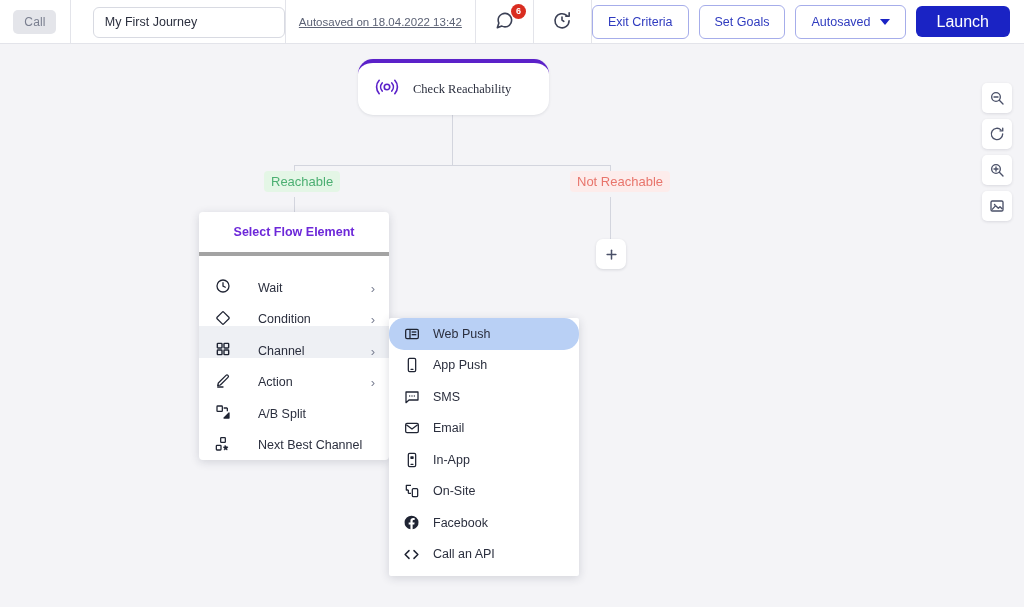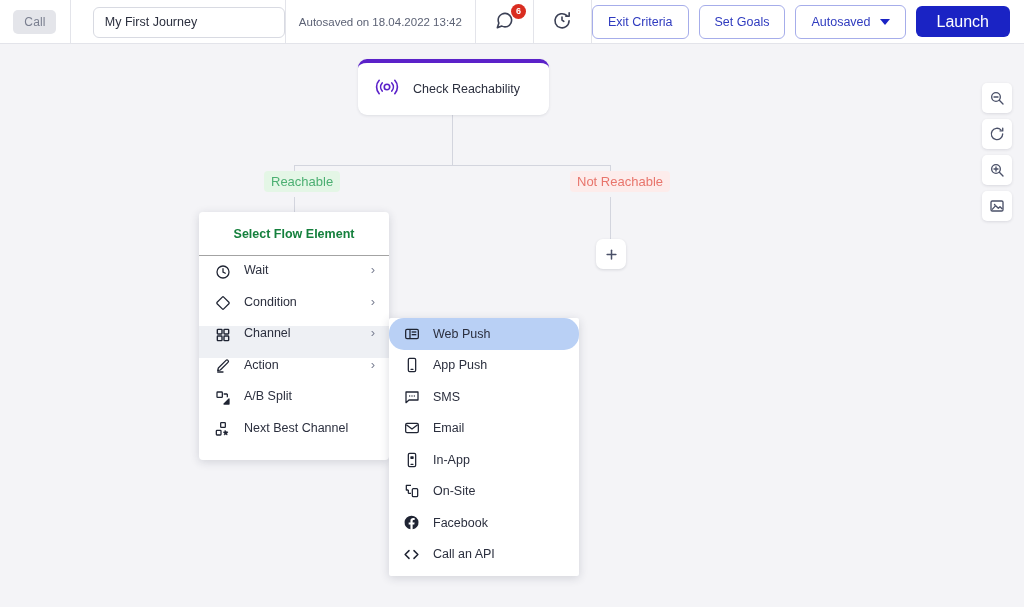--- a/index.html
+++ b/index.html
@@ -36,21 +36,21 @@
     width: 192px; height: 31px;
     border: 1px solid #d8dae2; border-radius: 6px;
     background: #fff; color: #2b2f3e;
     font-family: "Liberation Sans", sans-serif;
     font-size: 12.5px; padding: 0 11px;
     outline: none;
     margin-left: 22px;
   }
 
   #autosave-cell { width: 214px; justify-content: center; }
-  .autosave-text { font-size: 11.5px; color: #5c6275; white-space: nowrap; }
+  .autosave-text { font-size: 11.5px; color: #5c6275; white-space: nowrap; text-decoration: underline; }
 
   #comment-cell { width: 64px; position: relative; }
   .badge-count {
     position: absolute; top: 4px; left: 35px;
     min-width: 15px; height: 15px; border-radius: 8px;
     background: #d92d20; color: #fff;
     font-size: 9px; line-height: 15px; text-align: center;
     padding: 0 3px; font-weight: bold;
   }
   #history-cell { width: 65px; }
@@ -87,24 +87,24 @@
     width: 1024px; height: 563px;
     background: #f4f4f7;
   }
 
   .edge { position: absolute; background: #d3d5de; }
 
   
   #root-node {
     position: absolute; left: 358px; top: 15px;
     width: 191px; height: 56px;
-    background: #fff; border-radius: 9px;
+    background: #fff; border-radius: 15px;
     border-top: 4px solid #5b21c9;
     box-shadow: 0 1px 3px rgba(30,35,60,.10);
-    display: flex; align-items: center; padding-left: 17px; gap: 14px;
+    display: flex; align-items: center; padding-left: 17px; gap: 14px; font-family: Liberation Serif, serif;
   }
   .node-title { font-size: 12.5px; color: #2b2f3e; }
 
   .branch-label {
     position: absolute; font-size: 13px;
     padding: 3px 7px; border-radius: 4px; white-space: nowrap;
   }
   #label-reachable { left: 264px; top: 127px; background: #e4f6e6; color: #4caf72; }
   #label-not-reachable { left: 570px; top: 127px; background: #fdeceb; color: #e8756c; }
 
@@ -119,26 +119,26 @@
   
   #flow-menu {
     position: absolute; left: 199px; top: 168px;
     width: 190px;
     background: #fff; border-radius: 4px;
     box-shadow: 0 2px 10px rgba(30,35,60,.16);
     padding-bottom: 8px;
   }
   .menu-header {
     height: 44px; display: flex; align-items: center; justify-content: center;
-    font-size: 12.5px; font-weight: bold; color: #15803d;
-    border-bottom: 1px solid #a3a3a3;
+    font-size: 12.5px; font-weight: bold; color: #6d28d9;
+    border-bottom: 4px solid #a3a3a3;
   }
   .menu-row {
-    height: 31.5px; display: flex; align-items: flex-start;
-    padding: 0 14px 0 15px; gap: 13px; cursor: pointer;
+    height: 31.5px; display: flex; align-items: flex-end;
+    padding: 0 14px 0 15px; gap: 27px; cursor: pointer;
     font-size: 12.5px; color: #2b2f3e;
   }
   .menu-row.first { margin-top: 7px; }
   .menu-row.active { background: #eef0f4; }
   .menu-row .lbl { flex: 1; }
   .chev { color: #7c8194; font-size: 13px; line-height: 1; }
   .mi { width: 17px; height: 17px; display: flex; align-items: center; justify-content: center; flex: none; }
 
   
   #channel-submenu {

